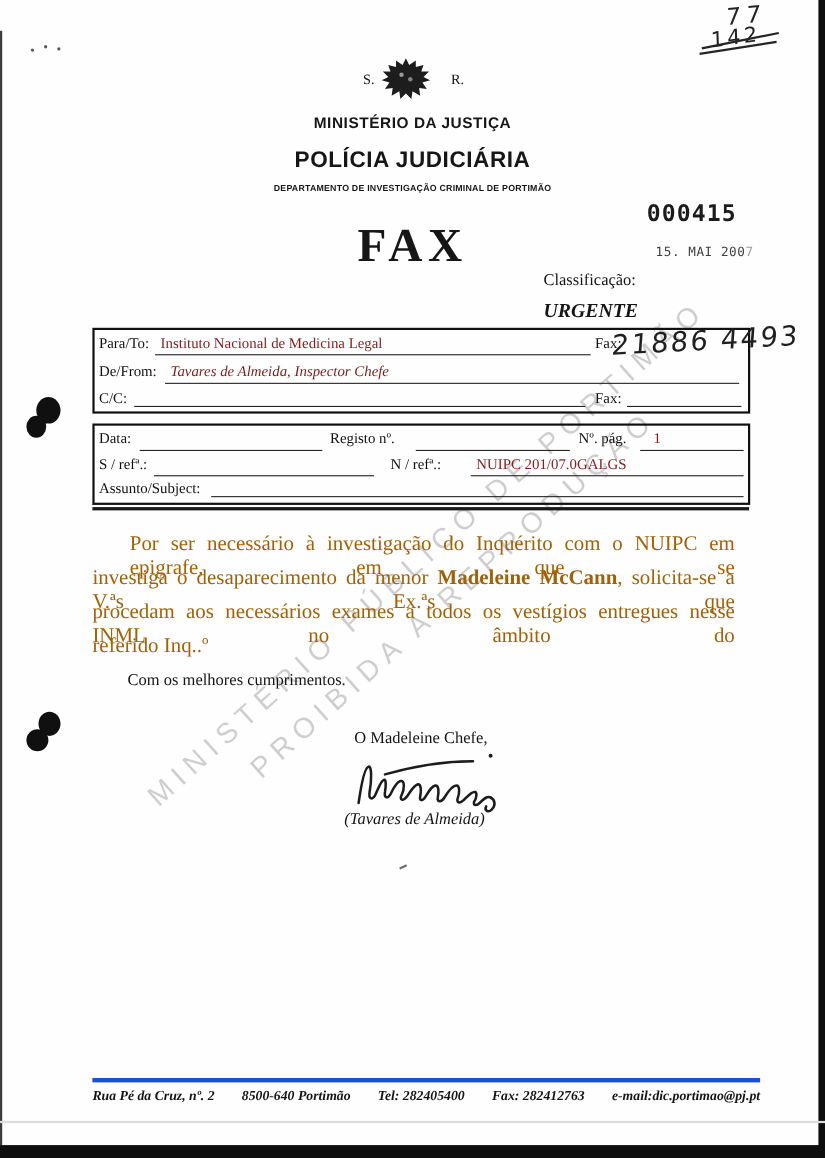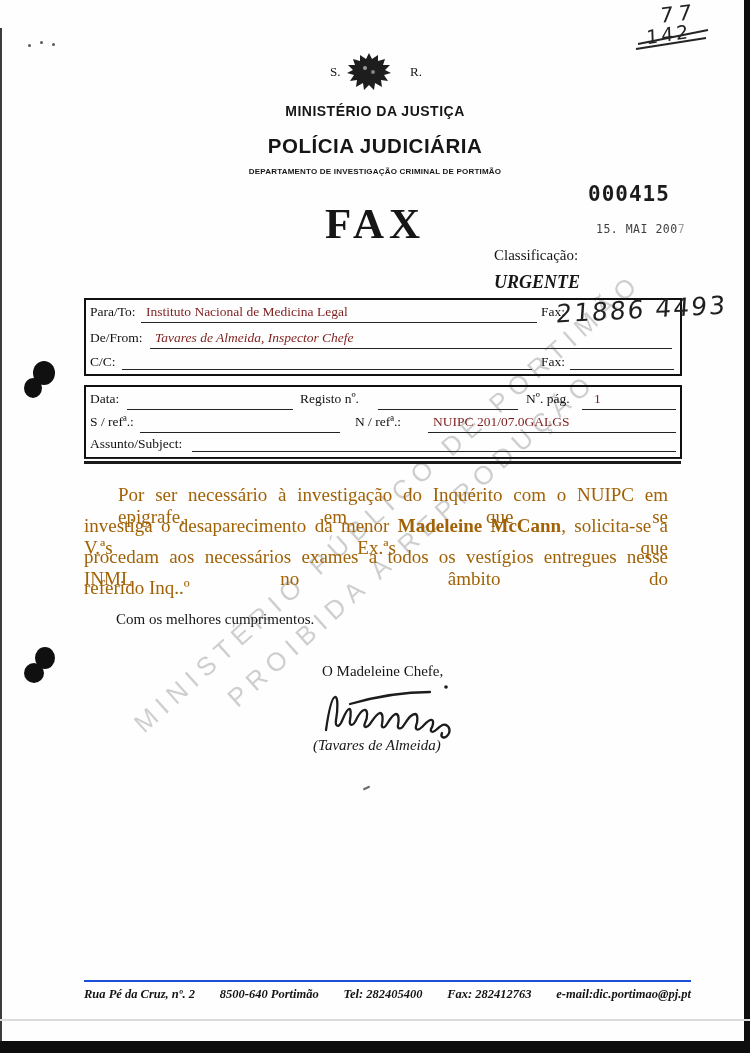--- a/index.html
+++ b/index.html
@@ -148,21 +148,21 @@
         <path d="M148,49 C152,51 153,56 149,60 C146,63 142,61 144,57"></path>
       </g>
       <circle cx="148" cy="11" r="1.8" fill="#1c1c1c"></circle>
     </svg>
 
     <div class="abs serif" style="left:313px;top:737px;font-size:15px;font-style:italic;">(Tavares de Almeida)</div>
 
     <div class="abs" style="left:363px;top:787px;width:7px;height:2px;background:#6b6b6b;
          transform:rotate(-25deg);"></div>
 
-    <div class="abs" style="left:84px;top:980px;width:607px;border-top:2px solid #1d4ed8;">
+    <div class="abs" style="left:84px;top:980px;width:607px;border-top:4px solid #1d4ed8;">
       <div class="footer-row">
         <span>Rua Pé da Cruz, nº. 2</span>
         <span>8500-640  Portimão</span>
         <span>Tel: 282405400</span>
         <span>Fax: 282412763</span>
         <span>e-mail:dic.portimao@pj.pt</span>
       </div>
     </div>
 
   </div>

